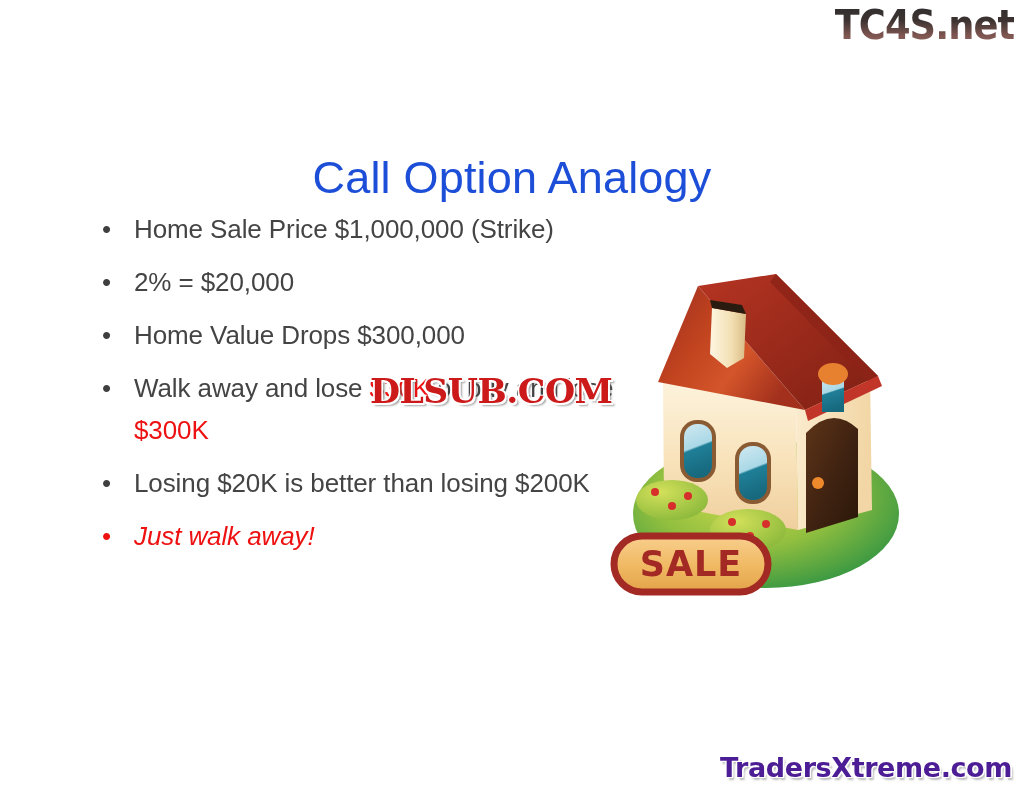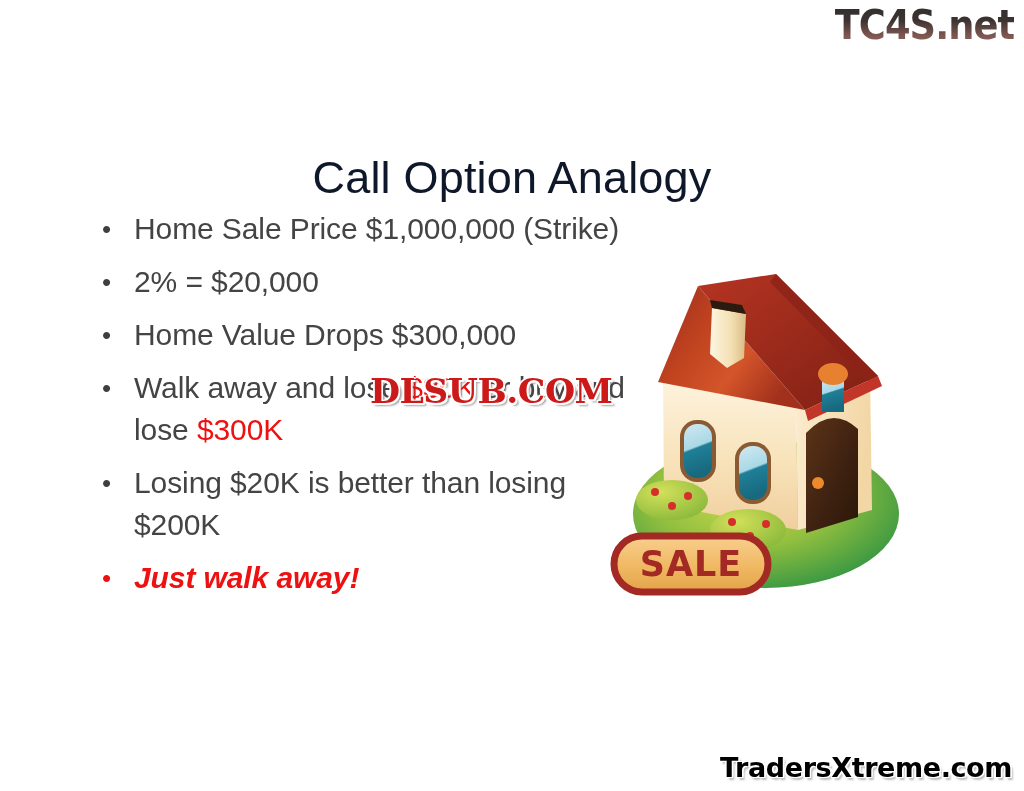--- a/index.html
+++ b/index.html
@@ -45,21 +45,21 @@
 
   
   #slide-title {
     position: absolute;
     top: 122px;
     left: 0;
     width: 1024px;
     text-align: center;
     font-size: 45px;
     font-weight: normal;
-    color: #0f172a;
+    color: #1d4ed8;
     letter-spacing: 0.2px;
     white-space: nowrap;
   }
 
   
   #bullet-list {
     position: absolute;
     top: 208px;
     left: 96px;
     width: 545px;
@@ -78,30 +78,30 @@
     font-size: 26px;
     line-height: 42px;
     color: #3f3f3f;
     text-align: left;
     padding-left: 6px;
     box-sizing: border-box;
   }
   .bullet-marker.accent { color: #ee1111; }
   .bullet-text {
     flex: 1 1 auto;
-    font-size: 30px;
+    font-size: 26px;
     line-height: 42px;
     color: #444444;
     letter-spacing: -0.1px;
   }
   .bullet-text .hi { color: #ee1111; }
   .bullet-row.accent .bullet-text {
     color: #ee1111;
     font-style: italic;
-    font-weight: bold;
+    font-weight: normal;
   }
 
   
   #dlsub-watermark {
     position: absolute;
     left: 370px;
     top: 372px;
     font-family: "DejaVu Serif", serif;
     font-weight: bold;
     font-size: 33px;
@@ -131,21 +131,21 @@
 
   
   #tradersxtreme-logo {
     position: absolute;
     right: 12px;
     bottom: 8px;
     font-family: "DejaVu Sans", sans-serif;
     font-weight: bold;
     font-size: 27px;
     letter-spacing: -0.4px;
-    color: #000000;
+    color: #4c1d95;
     white-space: nowrap;
     text-shadow:
       -1.4px -1.4px 0 #ffffff,
        1.4px -1.4px 0 #ffffff,
       -1.4px  1.4px 0 #ffffff,
        1.4px  1.4px 0 #ffffff,
        0 0 2px #ffffff,
        2.5px 2.5px 2px rgba(120,120,120,0.5);
     user-select: none;
   }

